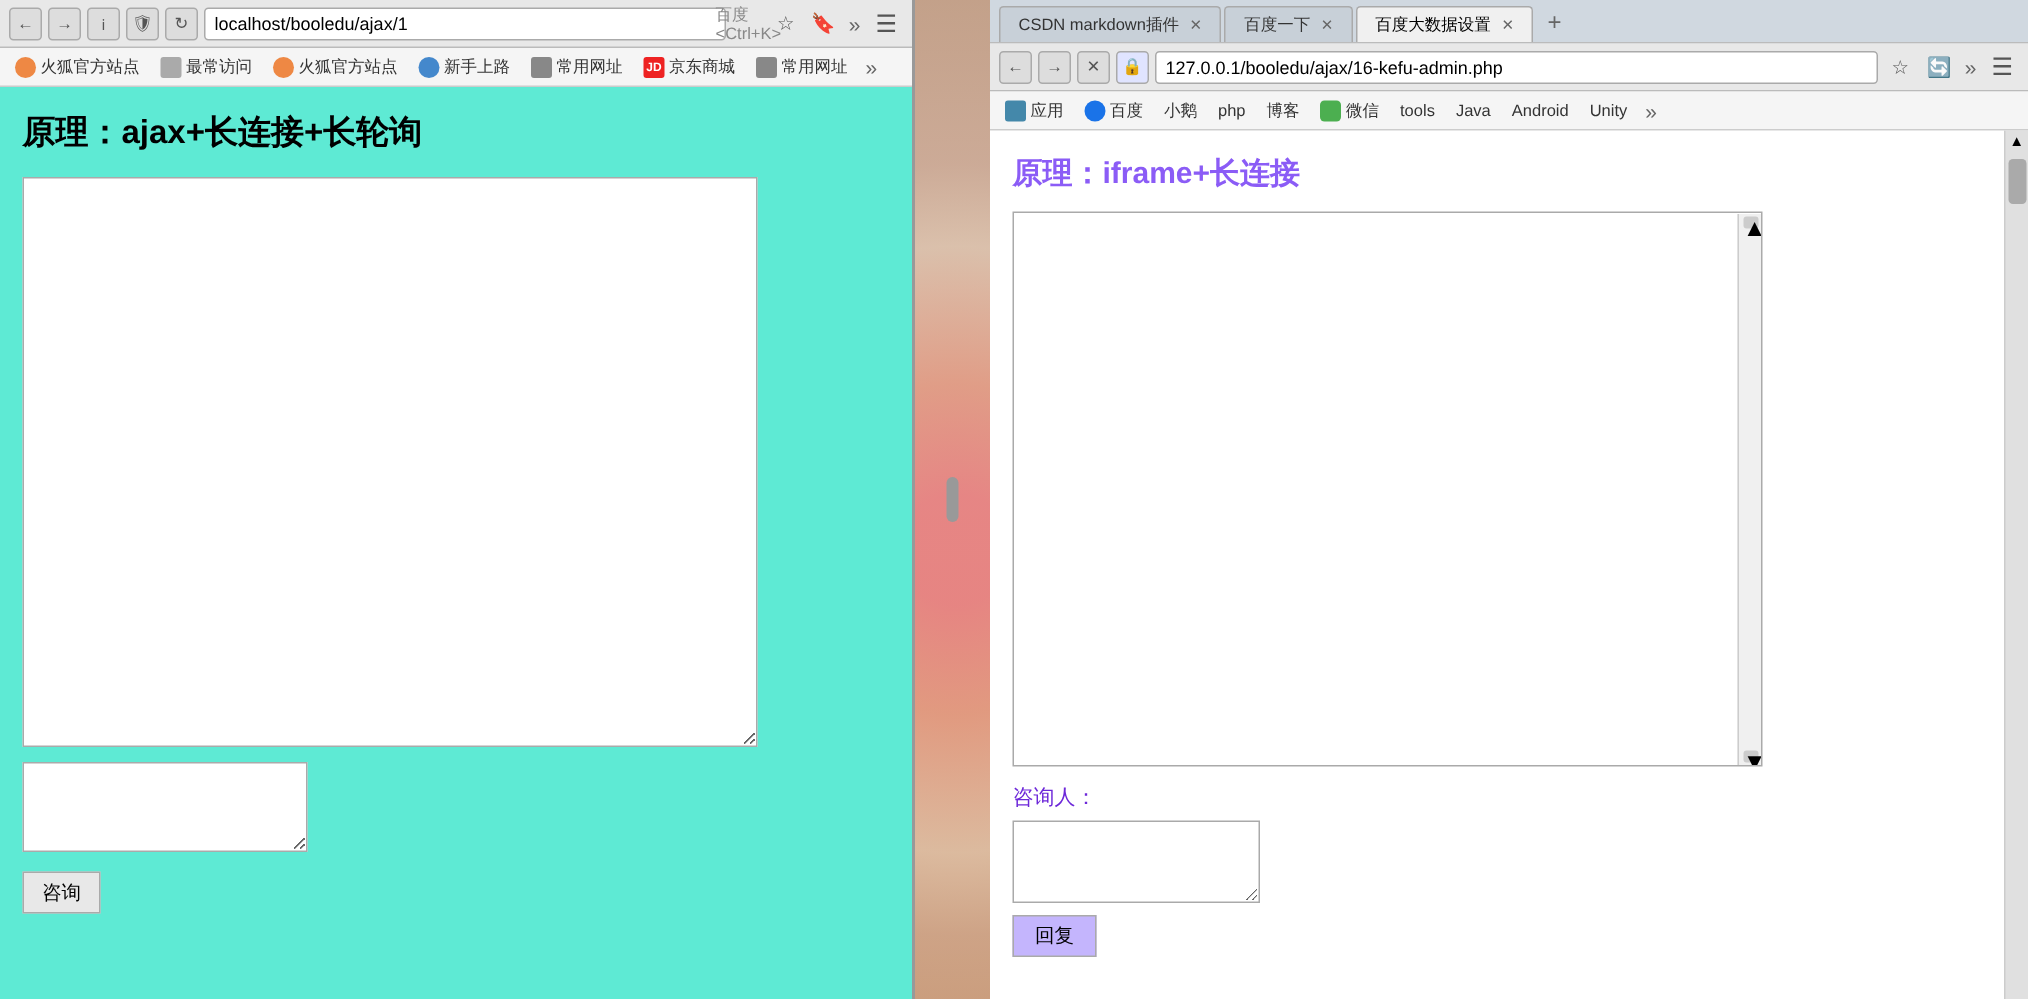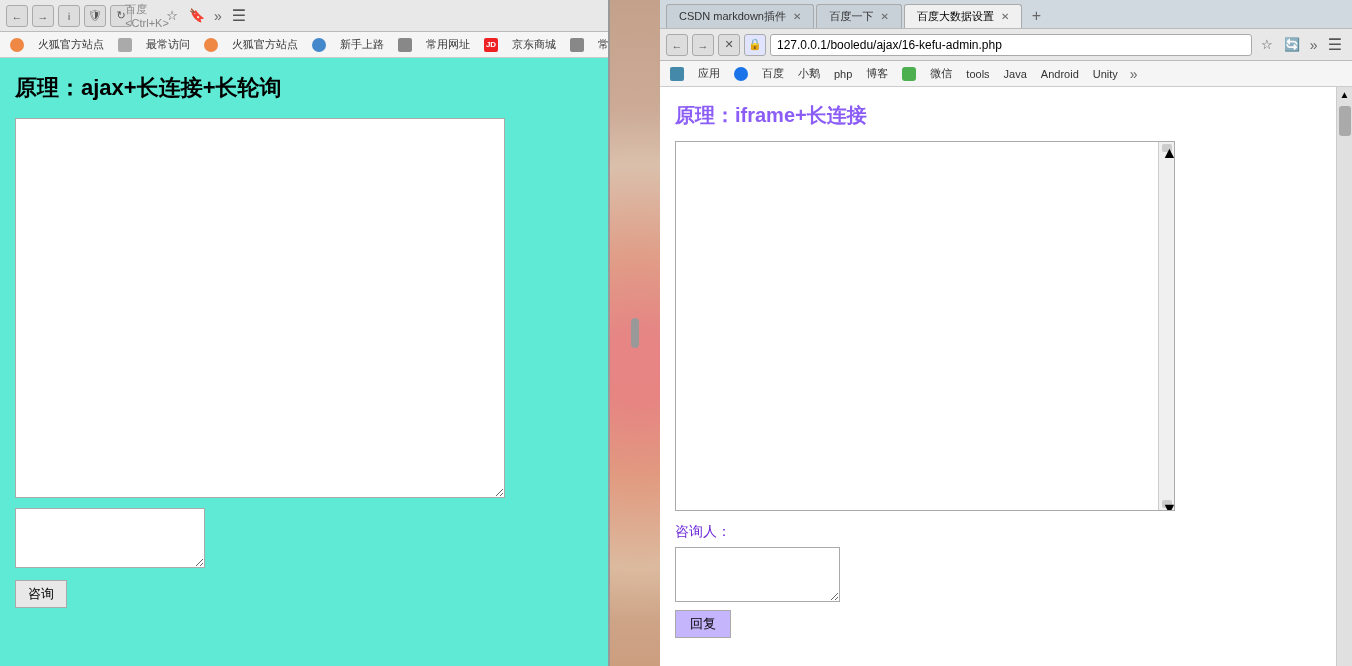--- a/index.html
+++ b/index.html
@@ -82,21 +82,21 @@
       display: flex;
       align-items: center;
       gap: 6px;
       overflow: hidden;
       min-height: 26px;
     }
 
     .bookmark-item {
       display: flex;
       align-items: center;
-      gap: 14px;
+      gap: 3px;
       font-size: 11px;
       color: #333;
       cursor: pointer;
       white-space: nowrap;
       padding: 2px 4px;
       border-radius: 3px;
     }
 
     .bookmark-icon {
       width: 14px;
@@ -330,20 +330,21 @@
 <div class="browser-left">
 
   <div class="browser-toolbar">
     <div class="nav-btn">←</div>
     <div class="nav-btn">→</div>
     <div class="nav-btn">
         <span style="font-size:10px">ℹ</span>
       </div>
     <div class="nav-btn">🛡</div>
     <div class="nav-btn">↻</div>
+    <input class="url-bar" type="text" value="localhost/booledu/ajax/1" style="">
     <div class="toolbar-icons">
       <div class="toolbar-icon-btn">
         <span style="font-size:11px; color:#888">百度 &lt;Ctrl+K&gt;</span>
       </div>
       <div class="toolbar-icon-btn">☆</div>
       <div class="toolbar-icon-btn">🔖</div>
     </div>
     <div class="overflow-btn">»</div>
     <div class="menu-btn">☰</div>
   </div>

